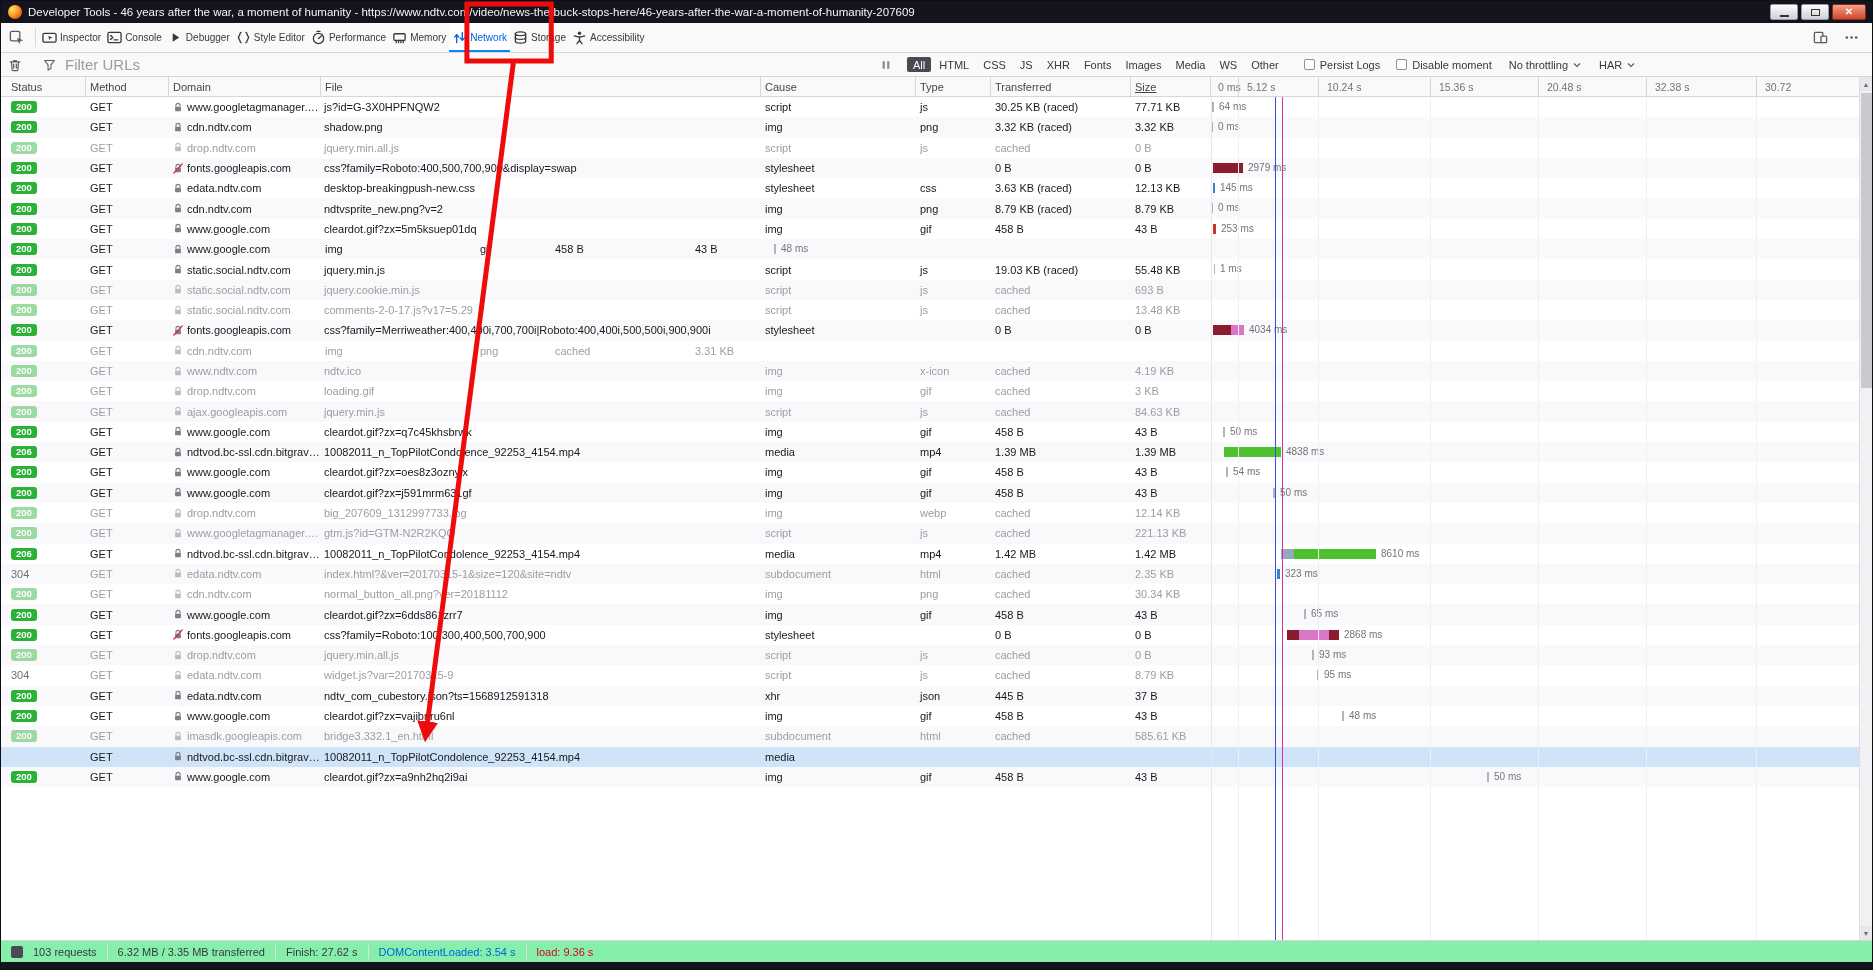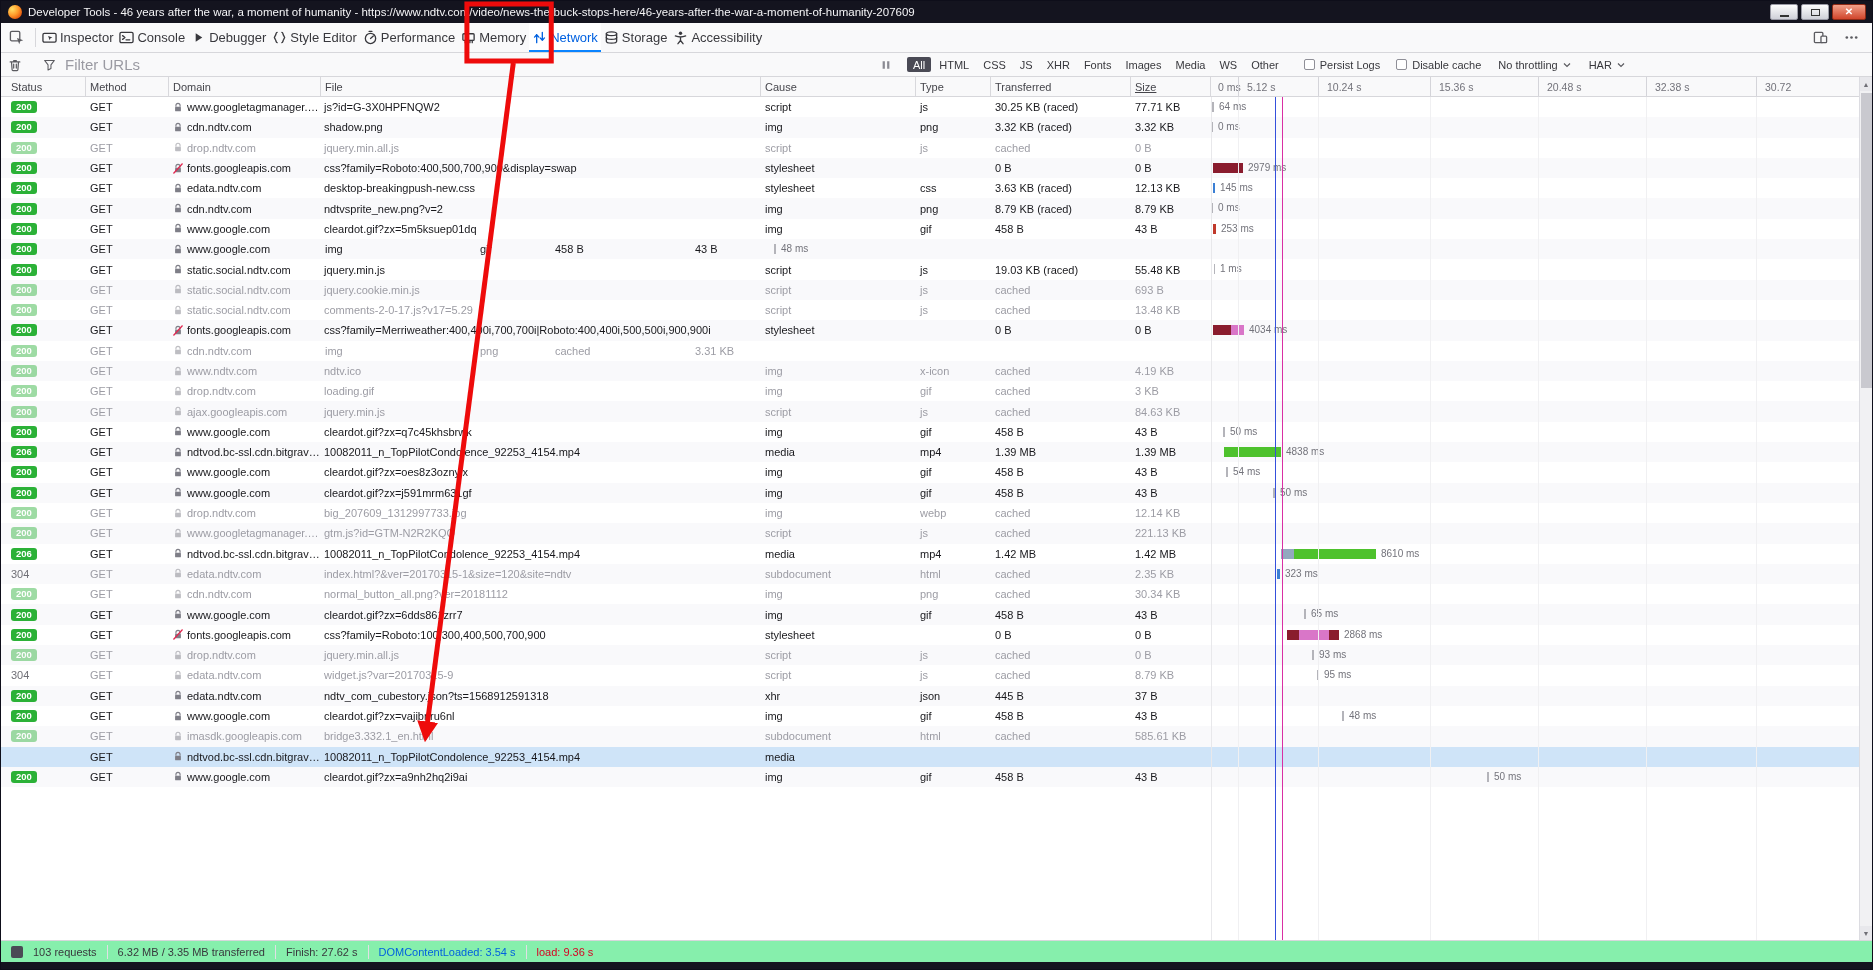--- a/index.html
+++ b/index.html
@@ -21,21 +21,21 @@
   .wbtn .minbar{width:9px;height:2px;background:#333;margin-top:7px;}
   .wbtn .maxbox{width:9px;height:7px;border:1.5px solid #333;}
   .wbtn.close{width:34px;background:linear-gradient(#f2a089,#d0452c);border-color:#8e2a16;
     color:#fff;font-size:10px;font-weight:bold;line-height:10px;}
   
   .toolbar{position:absolute;top:22px;left:0;right:0;height:30px;background:#f9f9fa;
     border-bottom:1px solid #d7d7db;display:flex;align-items:stretch;}
   .toolbtn{display:flex;align-items:center;padding:0 8px;color:#5b5b60;background:none;border:none;}
   .vsep{width:1px;background:#d7d7db;margin:5px 3px;}
   .tabs{display:flex;align-items:stretch;}
-  .tab{display:flex;align-items:center;gap:3px;padding:0 3px;font-size:13px;color:#38383d;text-align:center;}
+  .tab{display:flex;align-items:center;gap:3px;padding:0 3px;font-size:10px;color:#38383d;text-align:center;}
   .tab .ticon{display:flex;align-items:center;}
   .tab.active{color:#0061e0;box-shadow:inset 0 -2px 0 #0a84ff;background:#fff;}
   .toolbar-right{margin-left:auto;display:flex;align-items:center;padding-right:6px;color:#5b5b60;gap:2px;}
   .toolbar-right .toolbtn{padding:0 7px;}
   
   .filterbar{position:absolute;top:52px;left:0;right:0;height:24px;background:#f9f9fa;
     border-bottom:1px solid #d7d7db;display:flex;align-items:center;font-size:11px;color:#38383d;}
   .fb-iconbtn{display:flex;align-items:center;padding:0 7px;color:#5b5b60;background:none;border:none;}
   .filter-input{border:none;outline:none;background:transparent;font-size:15px;color:#38383d;width:810px;}
   .filter-input::placeholder{color:#9a9aa2;}
@@ -260,21 +260,21 @@
         <span class="pill">Media</span>
         <span class="pill">WS</span>
         <span class="pill">Other</span>
       </div>
     <span class="cbwrap" style="margin-left:18px;">
       <span class="cbox"></span>
       <span>Persist Logs</span>
     </span>
     <span class="cbwrap">
       <span class="cbox"></span>
-      <span>Disable cache</span>
+      <span>Disable moment</span>
     </span>
     <span class="selectish">
       <span>No throttling</span>
       <svg width="8" height="8" viewBox="0 0 8 8">
           <path d="M1 2.5 L4 5.5 L7 2.5" fill="none" stroke="#5b5b60" stroke-width="1.2"></path>
         </svg>
     </span>
     <span class="selectish">
       <span>HAR</span>
       <svg width="8" height="8" viewBox="0 0 8 8">

